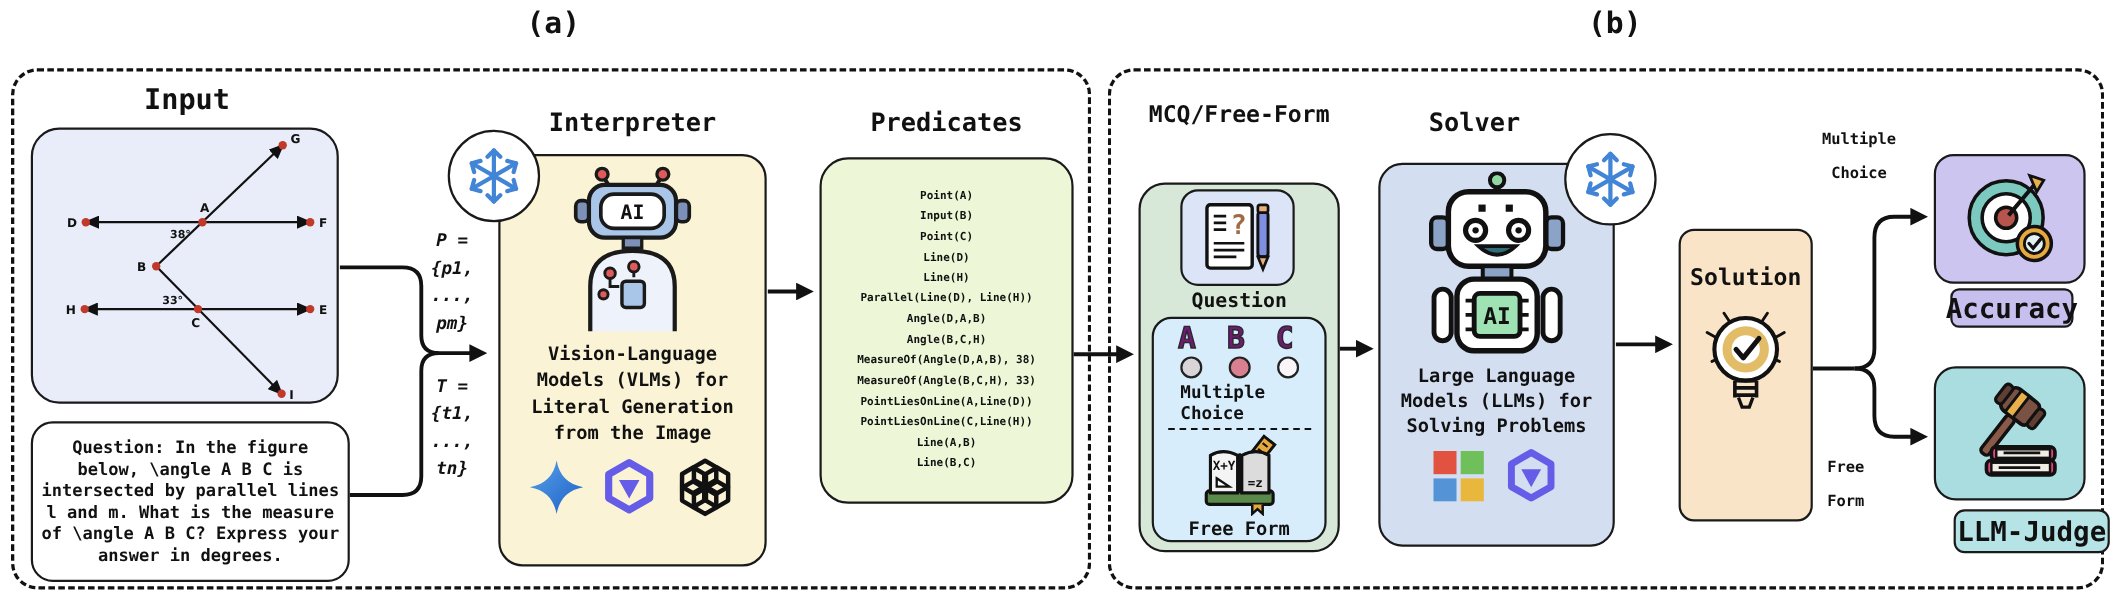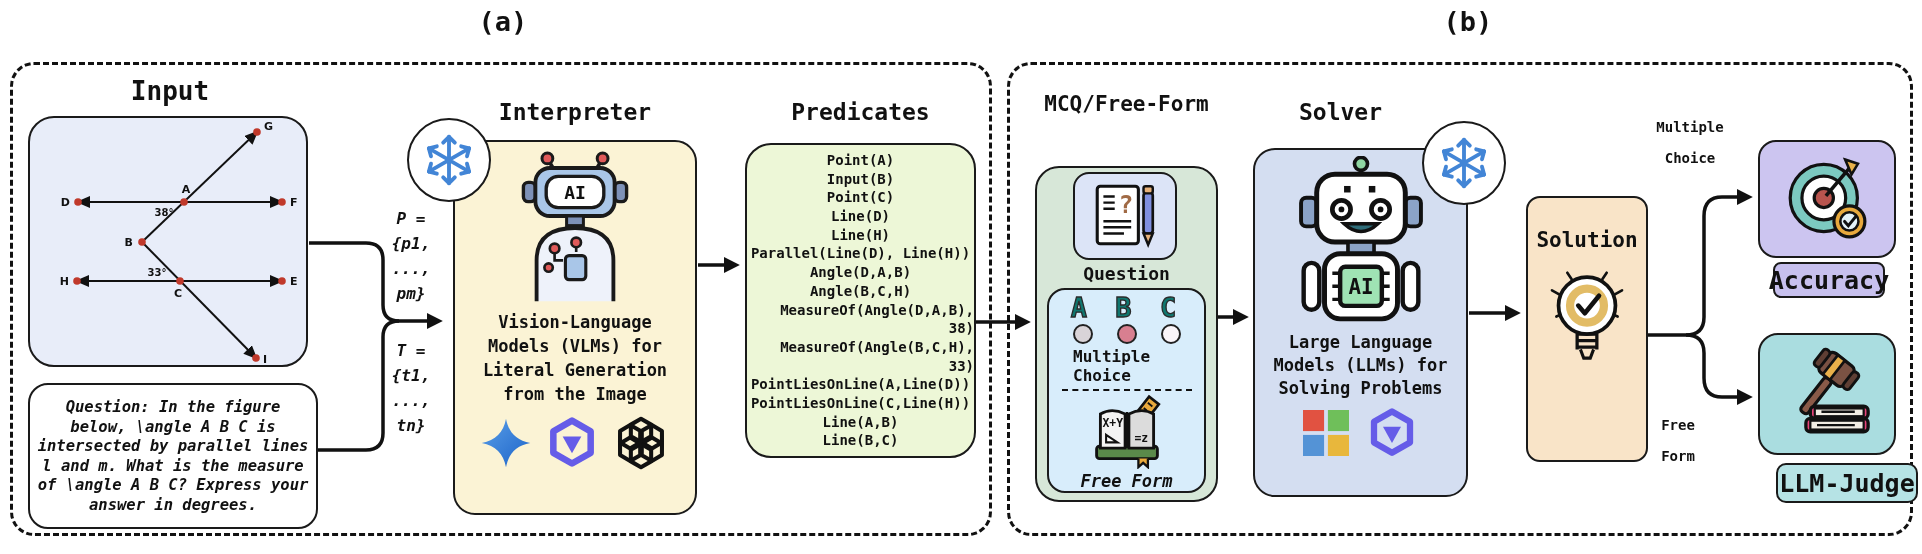--- a/index.html
+++ b/index.html
@@ -7,33 +7,33 @@
          font-family:"DejaVu Sans Mono","Liberation Mono",monospace;font-weight:bold;color:#111;}
   .abs{position:absolute;}
   .box{position:absolute;border:2.5px solid #1a1a1a;box-sizing:border-box;}
   .panel{position:absolute;border:3px dashed #111;border-radius:24px;box-sizing:border-box;background:transparent;z-index:0;}
   .ttl{position:absolute;text-align:center;z-index:2;}
   svg{display:block;}
   #conn{position:absolute;left:0;top:0;z-index:1;}
   .z2{z-index:2;}
   .lines .ln{text-align:center;}
   .qtext .ln{font-size:15.5px;line-height:19.5px;}
-  .pred  .ln{font-size:14px;line-height:18.7px;text-align:right;}
+  .pred  .ln{font-size:10px;line-height:18.7px;text-align:right;}
   .setlbl .ln{font-size:16px;line-height:25px;font-style:italic;}
   .desc  .ln{font-size:17px;line-height:24px;}
   .desc2 .ln{font-size:17px;line-height:23px;}
   .bttl  .ln{font-size:21px;line-height:28px;}
   .outlbl .ln{font-size:14px;line-height:31px;}
   .colflex{display:flex;flex-direction:column;align-items:center;}
   .rowflex{display:flex;flex-direction:row;align-items:center;justify-content:center;}
   .snow{position:absolute;width:84px;height:84px;border-radius:50%;background:#fff;border:2.5px solid #1a1a1a;
         box-sizing:border-box;display:flex;align-items:center;justify-content:center;z-index:3;}
   .badge{position:absolute;border:2.5px solid #1a1a1a;box-sizing:border-box;display:flex;align-items:center;justify-content:center;
          font-size:25px;z-index:2;}
-  .abc{font-size:27px;letter-spacing:6px;color:#0f766e;-webkit-text-stroke:1.3px #2a2a2a;margin-top:2px;}
+  .abc{font-size:27px;letter-spacing:6px;color:#701a75;-webkit-text-stroke:1.3px #2a2a2a;margin-top:2px;}
   .mcqcirc{width:20px;height:20px;border-radius:50%;border:2.5px solid #222;box-sizing:border-box;}
   .dashline{width:130px;border-top:2.5px dashed #111;margin:4px 0 2px 0;}
 </style>
 </head>
 <body>
 
 <div id="stage">
 
   <svg id="conn" width="1922" height="554" viewBox="0 0 1922 554">
     <defs>
@@ -95,21 +95,21 @@
         <text x="39" y="167" text-anchor="end">H</text>
         <text x="148" y="179" text-anchor="middle">C</text>
         <text x="260" y="167" text-anchor="start">E</text>
         <text x="233" y="245" text-anchor="start">I</text>
         <text x="134" y="98" text-anchor="middle" font-size="10">38°</text>
         <text x="127" y="158" text-anchor="middle" font-size="10">33°</text>
       </g>
     </svg>
   </div>
 
-  <div class="box z2 lines qtext" style="left:28px;top:383px;width:290px;height:146px;border-radius:20px;background:#fff;padding-top:13px;font-style:italic;">
+  <div class="box z2 lines qtext" style="left:28px;top:383px;width:290px;height:146px;border-radius:20px;background:#fff;padding-top:13px;">
       <div class="ln">Question: In the figure</div>
       <div class="ln">below, \angle A B C is</div>
       <div class="ln">intersected by parallel lines</div>
       <div class="ln">l and m. What is the measure</div>
       <div class="ln">of \angle A B C? Express your</div>
       <div class="ln">answer in degrees.</div>
     </div>
 
   <div class="abs z2 lines setlbl" style="left:383px;top:206px;width:56px;">
       <div class="ln">P =</div>
@@ -238,21 +238,21 @@
         </g>
         <rect x="8" y="56" width="64" height="13" rx="3" fill="#5a8a4a" stroke="#111" stroke-width="3"></rect>
         <path d="M12 58 V22 Q24 15 38 22 V58 Z" fill="#f4f4f4" stroke="#111" stroke-width="3"></path>
         <path d="M68 58 V22 Q56 15 42 22 V58 Z" fill="#dcdcdc" stroke="#111" stroke-width="3"></path>
         <line x1="40" y1="20" x2="40" y2="58" stroke="#111" stroke-width="2.5"></line>
         <text x="25" y="36" text-anchor="middle" font-size="12" font-weight="bold" font-family="'DejaVu Sans Mono',monospace" fill="#111">X+Y</text>
         <text x="55" y="52" text-anchor="middle" font-size="12" font-weight="bold" font-family="'DejaVu Sans Mono',monospace" fill="#111">=z</text>
         <path d="M18 44 L30 52 L18 52 Z" fill="#fff" stroke="#111" stroke-width="2.2"></path>
         <path d="M52 69 v9 l5 -4.5 l5 4.5 v-9" fill="#e8a93c" stroke="#111" stroke-width="2.4"></path>
       </svg>
-      <div style="font-size:17px;margin-top:2px;font-style:italic;">Free Form</div>
+      <div style="font-size:17px;margin-top:2px;">Free Form</div>
     </div>
   </div>
 
   <div class="ttl" style="left:1253px;top:99px;width:175px;font-size:23px;">Solver</div>
   <div class="box z2 colflex" style="left:1253px;top:148px;width:215px;height:349px;border-radius:22px;background:#d4def1;padding-top:6px;">
     <svg width="158" height="172" viewBox="0 0 120 132">
       <line x1="60" y1="14" x2="60" y2="6" stroke="#111" stroke-width="3.5"></line>
       <circle cx="60" cy="6" r="5" fill="#8fd6a2" stroke="#111" stroke-width="2.8"></circle>
       <rect x="14" y="32" width="12" height="22" rx="4" fill="#8ba3c7" stroke="#111" stroke-width="3"></rect>
       <rect x="94" y="32" width="12" height="22" rx="4" fill="#8ba3c7" stroke="#111" stroke-width="3"></rect>
@@ -293,21 +293,21 @@
 
   <div class="snow" style="left:1422px;top:121px;">
     <svg width="58" height="58" viewBox="0 0 60 60">
       <g stroke="#4285d6" stroke-width="4" stroke-linecap="round" fill="none">
         <path d="M30 6 V54 M9.2 18 L50.8 42 M9.2 42 L50.8 18"></path>
         <path d="M30 6 l-6 6 M30 6 l6 6 M30 54 l-6 -6 M30 54 l6 -6 M9.2 18 l8.2 -2.2 M9.2 18 l2.2 8.2 M50.8 42 l-8.2 2.2 M50.8 42 l-2.2 -8.2 M9.2 42 l2.2 -8.2 M9.2 42 l8.2 2.2 M50.8 18 l-2.2 8.2 M50.8 18 l-8.2 -2.2"></path>
       </g>
     </svg>
   </div>
 
-  <div class="box z2 colflex" style="left:1526px;top:196px;width:122px;height:266px;border-radius:14px;background:#f9e4c8;">
+  <div class="box z2 colflex" style="left:1526px;top:208px;width:122px;height:266px;border-radius:14px;background:#f9e4c8;">
     <div style="font-size:21px;margin-top:30px;">Solution</div>
     <svg width="88" height="104" viewBox="0 0 80 95" style="margin-top:12px;">
       <g stroke="#111" stroke-width="2.4" stroke-linecap="round">
         <path d="M8 24 L15 28 M12 48 L19 45 M72 24 L65 28 M68 48 L61 45 M22 8 L26 14 M58 8 L54 14"></path>
       </g>
       <circle cx="40" cy="38" r="26" fill="#fff" stroke="#111" stroke-width="3.4"></circle>
       <circle cx="40" cy="38" r="15.5" fill="#fff" stroke="#e2bc66" stroke-width="7.5"></circle>
       <path d="M32 38 L38 45 L51 29" fill="none" stroke="#111" stroke-width="4.2" stroke-linecap="round" stroke-linejoin="round"></path>
       <path d="M31 64 h18 M31 70 h18 M31 76 h18 M31 64 v14 M49 64 v14" stroke="#111" stroke-width="3" fill="none"></path>
       <path d="M34 78 L37 86 H43 L46 78" fill="none" stroke="#111" stroke-width="2.8"></path>

